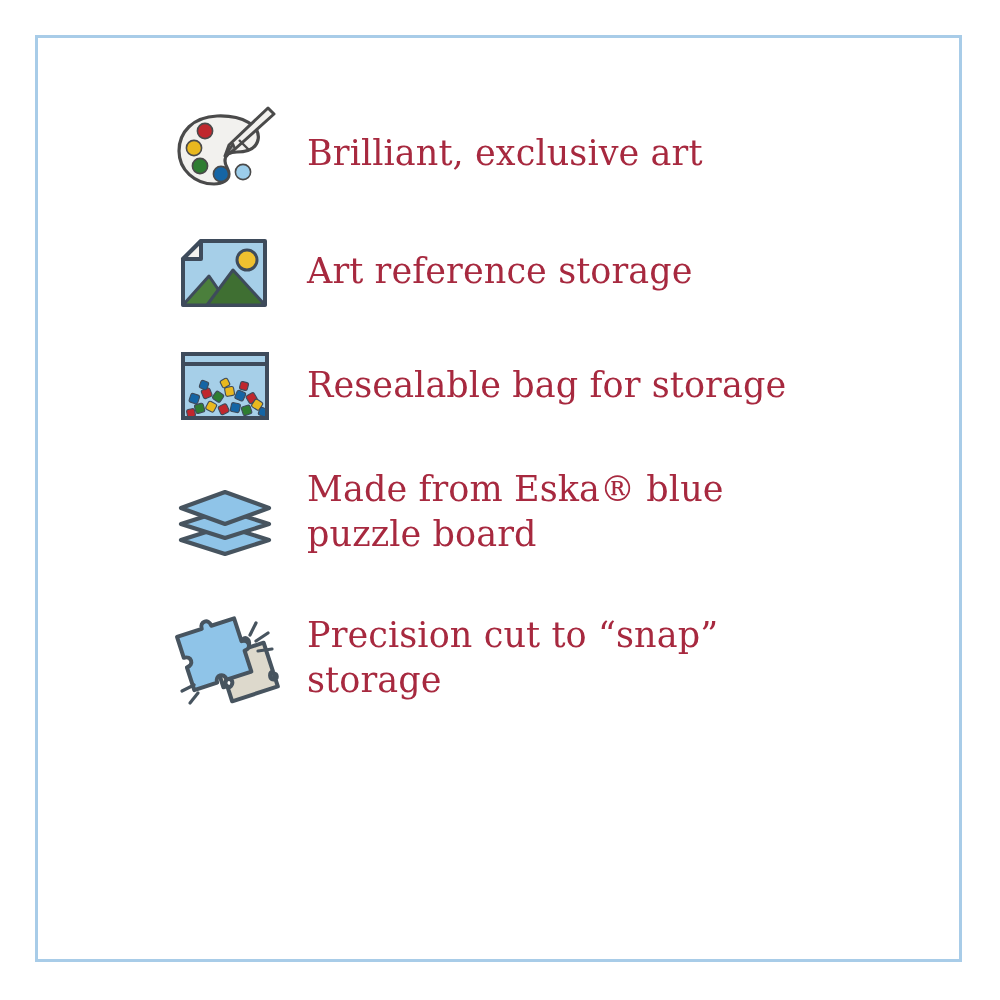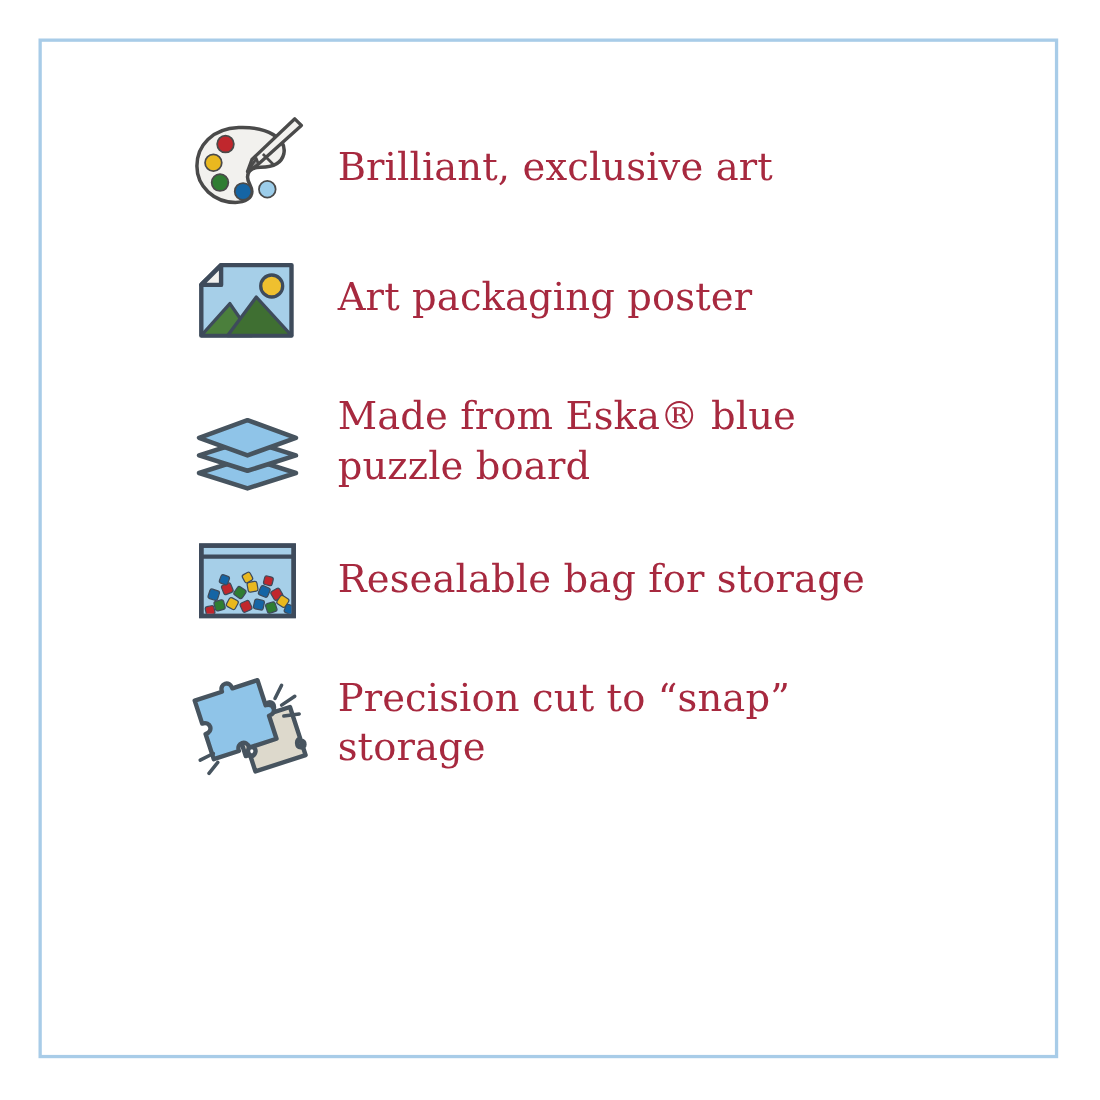--- a/index.html
+++ b/index.html
@@ -112,33 +112,21 @@
           <path d="M10 37 L28 19 L92 19 L92 83 L10 83 Z" fill="#a6cfe8" stroke="#3e4b5b" stroke-width="4" stroke-linejoin="round"></path>
 
           <path d="M10 37 L28 37 L28 19 Z" fill="#f2f1ee" stroke="#3e4b5b" stroke-width="4" stroke-linejoin="round"></path>
 
           <circle cx="74" cy="38" r="10" fill="#efc02f" stroke="#3e4b5b" stroke-width="3"></circle>
 
           <path d="M10 83 L36 54 L56 83 Z" fill="#4b7f3c" stroke="#3e4b5b" stroke-width="3" stroke-linejoin="round"></path>
           <path d="M34 83 L60 48 L92 83 Z" fill="#3f6f32" stroke="#3e4b5b" stroke-width="3" stroke-linejoin="round"></path>
         </svg>
       </div>
-      <div class="feature-label">Art packaging poster</div>
-    </div>
-
-    <div class="feature-row row-4">
-      <div class="feature-icon">
-        <svg width="104" height="100" viewBox="0 0 104 100" aria-hidden="true">
-          <path d="M52 64 L8 78 L52 92 L96 78 Z" fill="#8fc4e8" stroke="#47545f" stroke-width="4.2" stroke-linejoin="round"></path>
-          <path d="M52 48 L8 62 L52 76 L96 62 Z" fill="#8fc4e8" stroke="#47545f" stroke-width="4.2" stroke-linejoin="round"></path>
-          <path d="M52 30 L8 46 L52 62 L96 46 Z" fill="#8fc4e8" stroke="#47545f" stroke-width="4.2" stroke-linejoin="round"></path>
-        </svg>
-      </div>
-      <div class="feature-label">Made from Eska® blue
-puzzle board</div>
+      <div class="feature-label">Art reference storage</div>
     </div>
 
     <div class="feature-row row-3">
       <div class="feature-icon">
         <svg width="104" height="100" viewBox="0 0 104 100" aria-hidden="true">
           <defs>
             <clipPath id="bagClip">
               <rect x="12" y="28" width="80" height="52"></rect>
             </clipPath>
           </defs>
@@ -167,20 +155,32 @@
               <rect x="14" y="73" width="8" height="8" rx="2" fill="#c0272d" transform="rotate(-12 18 77)"></rect>
               <rect x="86" y="72" width="8" height="8" rx="2" fill="#1565a5" transform="rotate(22 90 76)"></rect>
             </g>
           </g>
           <rect x="10" y="18" width="84" height="64" fill="none" stroke="#3e4b5b" stroke-width="4"></rect>
         </svg>
       </div>
       <div class="feature-label">Resealable bag for storage</div>
     </div>
 
+    <div class="feature-row row-4">
+      <div class="feature-icon">
+        <svg width="104" height="100" viewBox="0 0 104 100" aria-hidden="true">
+          <path d="M52 64 L8 78 L52 92 L96 78 Z" fill="#8fc4e8" stroke="#47545f" stroke-width="4.2" stroke-linejoin="round"></path>
+          <path d="M52 48 L8 62 L52 76 L96 62 Z" fill="#8fc4e8" stroke="#47545f" stroke-width="4.2" stroke-linejoin="round"></path>
+          <path d="M52 30 L8 46 L52 62 L96 46 Z" fill="#8fc4e8" stroke="#47545f" stroke-width="4.2" stroke-linejoin="round"></path>
+        </svg>
+      </div>
+      <div class="feature-label">Made from Eska® blue
+puzzle board</div>
+    </div>
+
     <div class="feature-row row-5">
       <div class="feature-icon">
         <svg width="110" height="106" viewBox="0 0 110 106" aria-hidden="true">
 
           <g transform="rotate(-18 58 64)">
             <path d="M48 46 L78 46 C78 40 84 38 86 42 C88 46 84 48 84 50 L84 50 L100 50 L100 80 C96 80 94 86 98 88 C102 90 104 84 100 82 L100 82 L100 96 L52 96 L52 82 C58 82 60 76 56 74 C52 72 50 78 52 80 L52 80 L48 80 Z" fill="#ddd9cc" stroke="#47545f" stroke-width="4" stroke-linejoin="round"></path>
           </g>
 
           <g transform="rotate(-18 48 48)">
             <path d="M14 20 L40 20 C40 12 50 12 50 20 L50 20 L74 20 L74 44 C82 44 82 54 74 54 L74 54 L74 76 L48 76 C48 68 38 68 38 76 L38 76 L14 76 L14 52 C22 52 22 42 14 42 Z" fill="#8fc4e8" stroke="#47545f" stroke-width="4" stroke-linejoin="round"></path>

